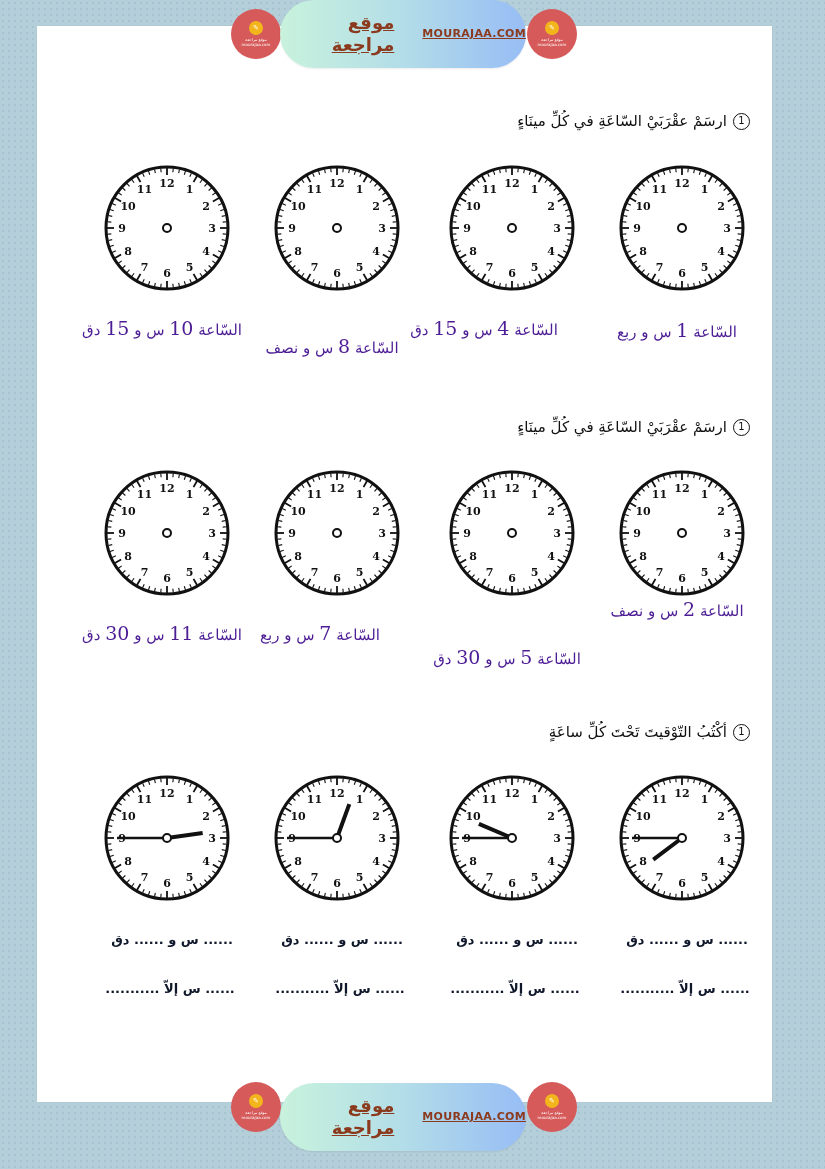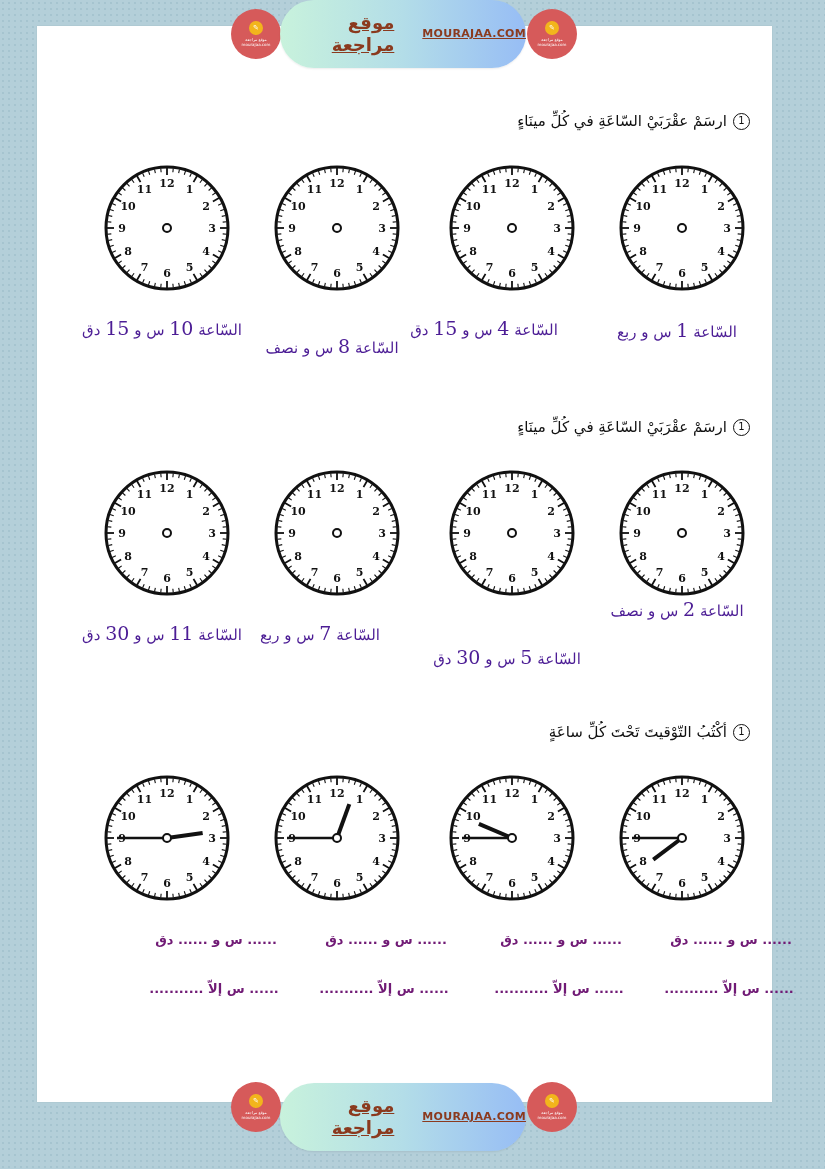--- a/index.html
+++ b/index.html
@@ -27,21 +27,21 @@
   .logo .tiny{font-size:4px;color:#fff;line-height:5px;margin-top:2px;text-align:center;}
   .instr{position:absolute;right:75px;font-family:"DejaVu Sans",sans-serif;font-size:15px;
     color:#111;direction:rtl;display:flex;align-items:center;gap:6px;}
   .instr .num{display:inline-flex;width:15px;height:15px;border:1.3px solid #111;border-radius:50%;
     font-size:10px;align-items:center;justify-content:center;line-height:1;}
   .clock{position:absolute;width:128px;height:128px;}
   .lbl{position:absolute;font-family:"DejaVu Serif",serif;font-size:15px;color:#4c1d95;
     direction:rtl;white-space:nowrap;transform:translateX(-50%);}
   .lbl .big{font-size:19px;}
   .blank{position:absolute;font-family:"DejaVu Sans",sans-serif;font-size:13px;font-weight:bold;
-    color:#701a75;direction:rtl;white-space:nowrap;transform:translateX(-50%);margin-left:44px;}
+    color:#0f172a;direction:rtl;white-space:nowrap;transform:translateX(-50%);}
 </style>
 </head>
 <body>
 
 <div class="bg-dots"></div>
 <div class="page"></div>
 
 <div class="logo" style="left:231px;top:9px;">
   <div class="book">✎</div>
   <div class="tiny">موقع مراجعة mourajaa.com</div>

